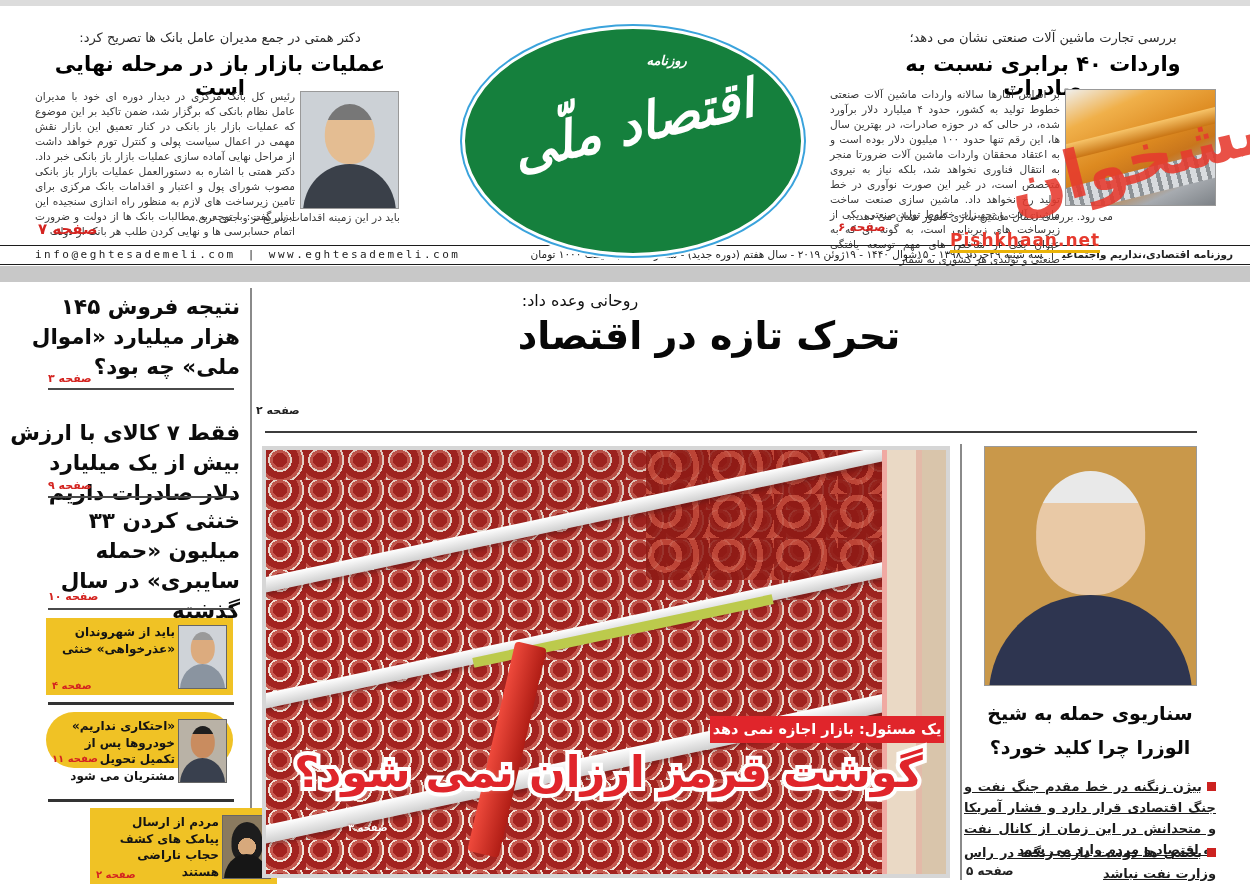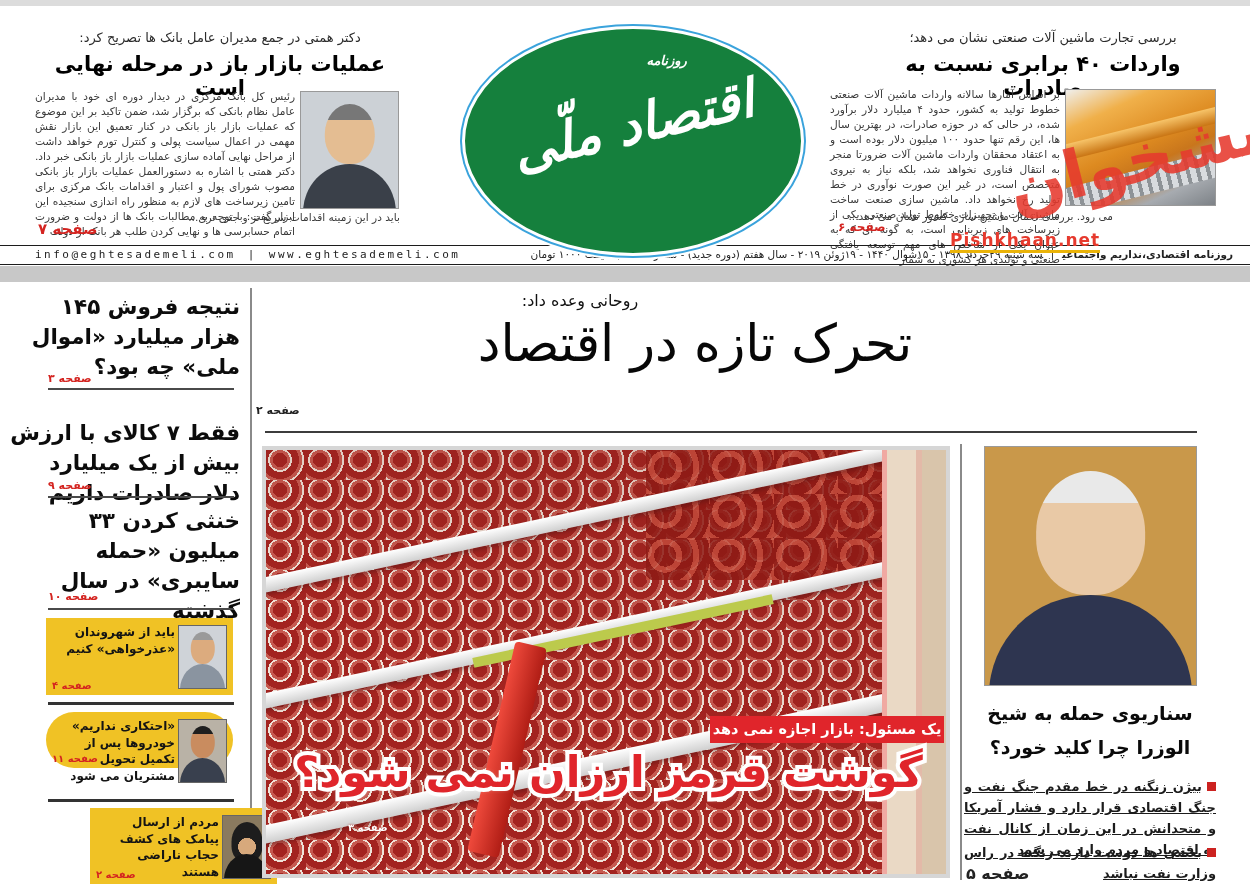--- a/index.html
+++ b/index.html
@@ -76,21 +76,21 @@
   .rail-sep.thick{height:3px;background:#333;}
 
   .ybox{left:46px;width:187px;background:#f0c225;position:absolute;}
   .ybox-text{position:absolute;right:58px;left:7px;top:6px;text-align:right;direction:rtl;
              font-size:12px;line-height:16.5px;font-weight:bold;color:#141414;}
   .ybox-photo{position:absolute;right:6px;top:7px;width:47px;height:62px;border:1px solid #666;}
   .ybox-ref{position:absolute;left:6px;bottom:4px;font-size:10px;font-weight:bold;color:#d42420;}
 
   
   .lead-kicker{left:470px;top:291px;width:220px;font-size:16px;color:#111;}
-  .lead-headline{left:417px;top:314px;width:556px;font-size:51px;font-weight:normal;color:#070707;
+  .lead-headline{left:431px;top:314px;width:556px;font-size:38px;font-weight:bold;color:#070707;
                  letter-spacing:-1px;}
   .lead-ref{left:256px;top:404px;font-size:11px;font-weight:bold;color:#222;}
 
   
   .meat-frame{left:262px;top:446px;width:680px;height:424px;border:4px solid #d6d6d6;overflow:hidden;}
   .m-base{position:absolute;inset:0;
      background:
        linear-gradient(200deg,rgba(120,30,25,.25),rgba(0,0,0,0) 60%),
        repeating-radial-gradient(circle at 14px 10px,#a32420 0 7px,#c65a50 7px 10px,#efe3d8 10px 12px,rgba(0,0,0,0) 12px),
        #d8897d;
@@ -115,21 +115,21 @@
   .m-ref{position:absolute;left:82px;top:372px;font-size:10px;font-weight:bold;color:#fff;
      text-shadow:0 0 2px #8c1410;}
 
   
   .r-photo{left:984px;top:446px;width:211px;height:238px;border:1px solid #9a9a9a;}
   .r-headline{left:964px;top:696px;width:252px;font-size:19px;line-height:34px;font-weight:bold;
               color:#0a0a0a;text-align:center;direction:rtl;}
   .r-bullet{left:964px;width:252px;font-size:13px;line-height:21px;font-weight:bold;color:#1c1c1c;
             direction:rtl;text-align:justify;text-align-last:right;text-decoration:underline;}
   .sq{display:inline-block;width:9px;height:9px;background:#cc2220;margin-left:5px;text-decoration:none;}
-  .r-ref{left:966px;top:864px;font-size:16px;font-weight:bold;color:#222;}
+  .r-ref{left:966px;top:864px;font-size:12px;font-weight:bold;color:#222;}
 </style>
 </head>
 <body>
 
 <div id="page">
 
   <div class="abs top-strip"></div>
 
   <div class="abs" style="left:30px;top:25px;width:380px;height:215px;">
     <div class="abs fa t-headline center" style="left:0;right:0;top:27px;">عملیات بازار باز در مرحله نهایی است</div>
@@ -180,21 +180,21 @@
 
   <div class="abs rail-story" style="top:398px;margin-top:20px;">فقط ۷ کالای با ارزش بیش از یک میلیارد دلار صادرات داریم</div>
   <div class="abs pageref" style="left:48px;top:479px;">صفحه ۹</div>
   <div class="abs rail-sep" style="top:496px;"></div>
 
   <div class="abs rail-story" style="top:506px;">خنثی کردن ۳۳ میلیون «حمله سایبری» در سال گذشته</div>
   <div class="abs pageref" style="left:48px;top:590px;">صفحه ۱۰</div>
   <div class="abs rail-sep" style="top:608px;"></div>
 
   <div class="ybox" style="top:618px;height:77px;">
-    <div class="ybox-text fa">باید از شهروندان «عذرخواهی» کنیم</div>
+    <div class="ybox-text fa">باید از شهروندان «عذرخواهی» خنثی</div>
     <div class="ybox-photo portrait" style="--bg:#cfd3d8;--hair:#9a9a9a;--skin:#dcab7e;--suit:#8a94a0;"></div>
     <div class="ybox-ref">صفحه ۴</div>
   </div>
   <div class="abs rail-sep thick" style="top:702px;"></div>
 
   <div class="ybox" style="top:712px;height:56px;border-radius:28px;">
     <div class="ybox-text fa">«احتکاری نداریم» خودروها پس از تکمیل تحویل مشتریان می شود</div>
     <div class="ybox-photo portrait" style="--bg:#b9b2a6;--hair:#1f1f1f;--skin:#c98c5f;--suit:#39404e;"></div>
     <div class="ybox-ref">صفحه ۱۱</div>
   </div>

